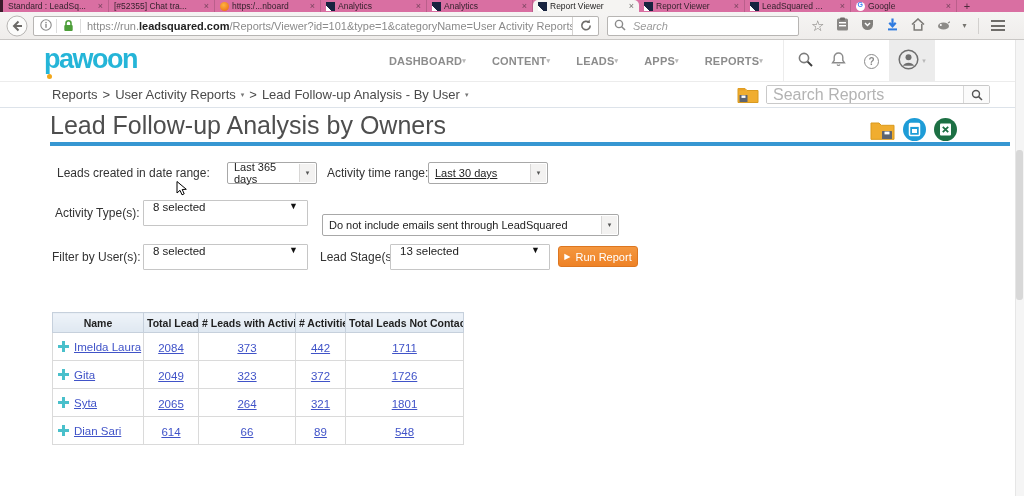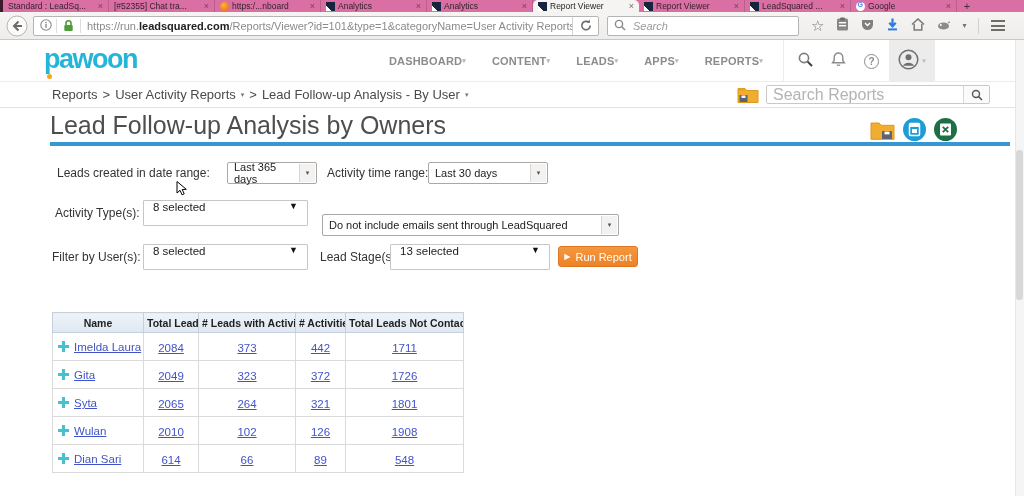--- a/index.html
+++ b/index.html
@@ -368,21 +368,21 @@
   </span>
 </div>
 <div class="accent-bar"></div>
 
 <span class="fl" style="left:57px;top:166px;">Leads created in date range:</span>
 <div class="nselect" style="left:227px;top:162px;width:90px;">
   <span>Last 365 days</span>
   <span class="ns-arrow">▾</span>
 </div>
 <span class="fl" style="left:327px;top:166px;">Activity time range:</span>
-<div class="nselect" style="left:428px;top:162px;width:120px;">
+<div class="nselect" style="left:428px;top:162px;width:120px;text-decoration:underline;">
   <span>Last 30 days</span>
   <span class="ns-arrow">▾</span>
 </div>
 
 <span class="fl" style="left:55px;top:206px;">Activity Type(s):</span>
 <div class="cselect" style="left:143px;top:200px;width:165px;">
   <span>8 selected</span>
   <span class="dd-arrow">▼</span>
 </div>
 <div class="nselect" style="left:322px;top:202px;width:297px;margin-top:12px;">
@@ -455,31 +455,20 @@
               <path d="M4 0 h3 v4 h4 v3 h-4 v4 h-3 v-4 h-4 v-3 h4 Z" fill="#49c0cb"></path>
             </svg></span><a class="lnk">Syta</a>
         </td>
         <td><a class="lnk">2065</a></td>
         <td><a class="lnk">264</a></td>
         <td><a class="lnk">321</a></td>
         <td><a class="lnk">1801</a></td>
       </tr>
 
 
-      <tr>
-        <td class="c-name">
-          <span class="plus-icon"><svg width="11" height="11" viewBox="0 0 11 11">
-              <path d="M4 0 h3 v4 h4 v3 h-4 v4 h-3 v-4 h-4 v-3 h4 Z" fill="#49c0cb"></path>
-            </svg></span><a class="lnk">Wulan</a>
-        </td>
-        <td><a class="lnk">2010</a></td>
-        <td><a class="lnk">102</a></td>
-        <td><a class="lnk">126</a></td>
-        <td><a class="lnk">1908</a></td>
-      </tr>
 
       <tr>
         <td class="c-name">
           <span class="plus-icon"><svg width="11" height="11" viewBox="0 0 11 11">
               <path d="M4 0 h3 v4 h4 v3 h-4 v4 h-3 v-4 h-4 v-3 h4 Z" fill="#49c0cb"></path>
             </svg></span><a class="lnk">Dian Sari</a>
         </td>
         <td><a class="lnk">614</a></td>
         <td><a class="lnk">66</a></td>
         <td><a class="lnk">89</a></td>

